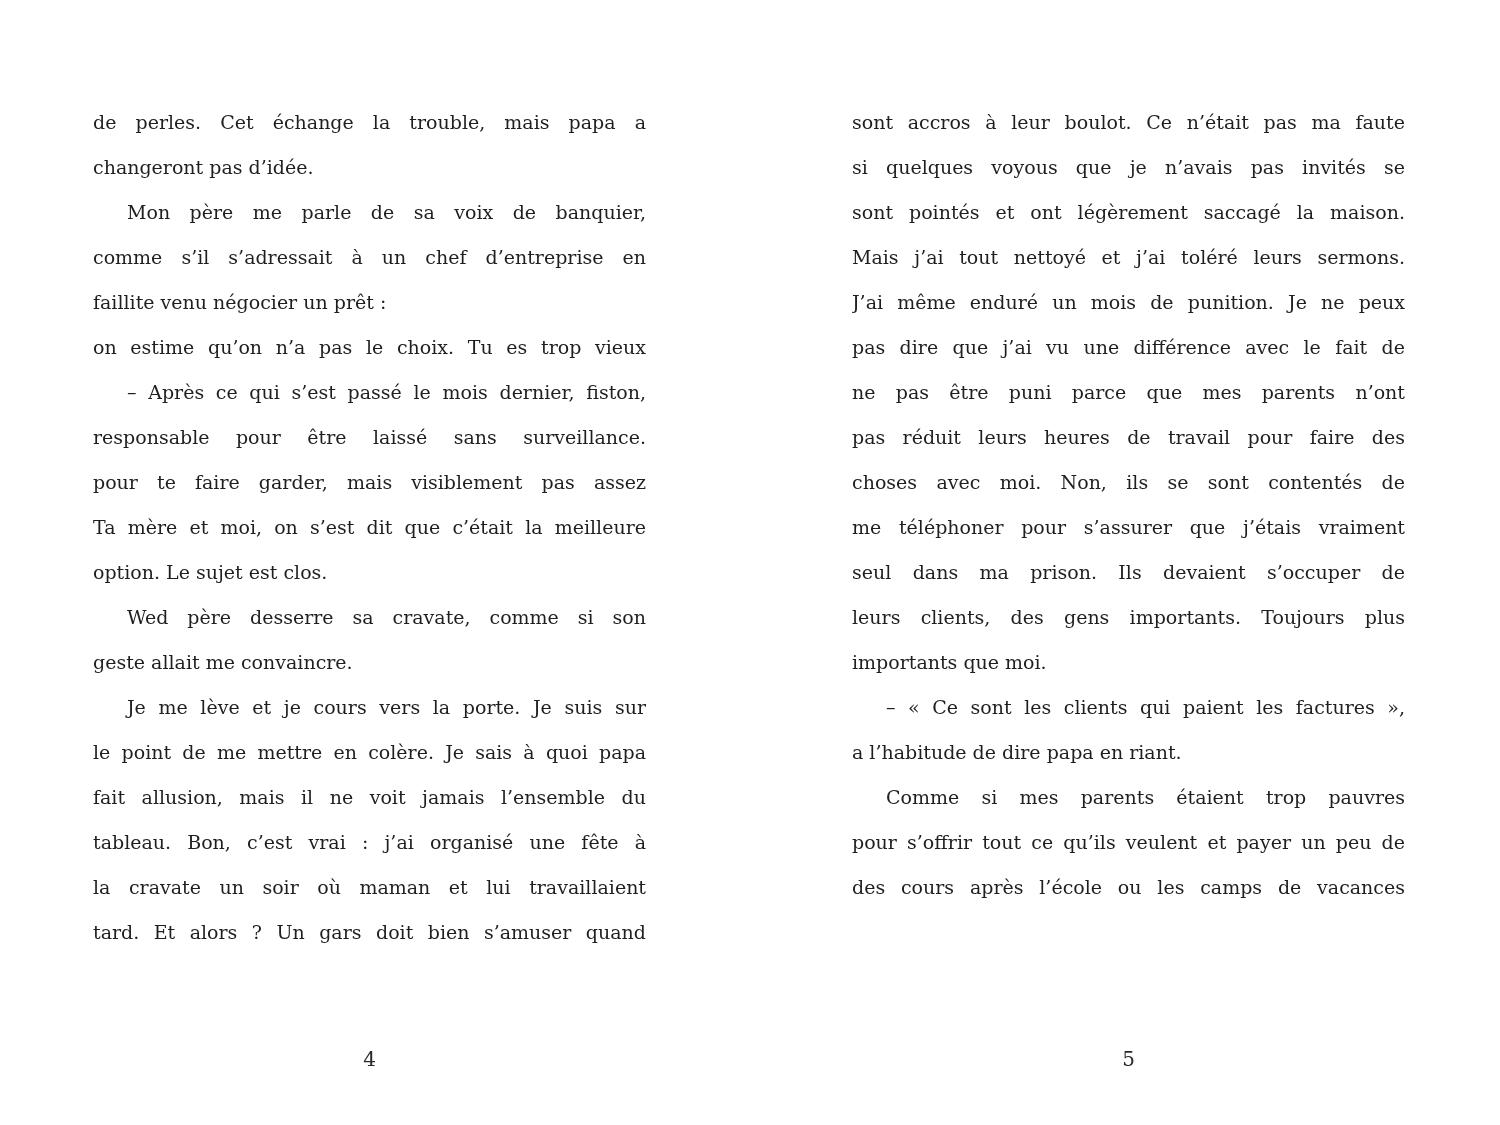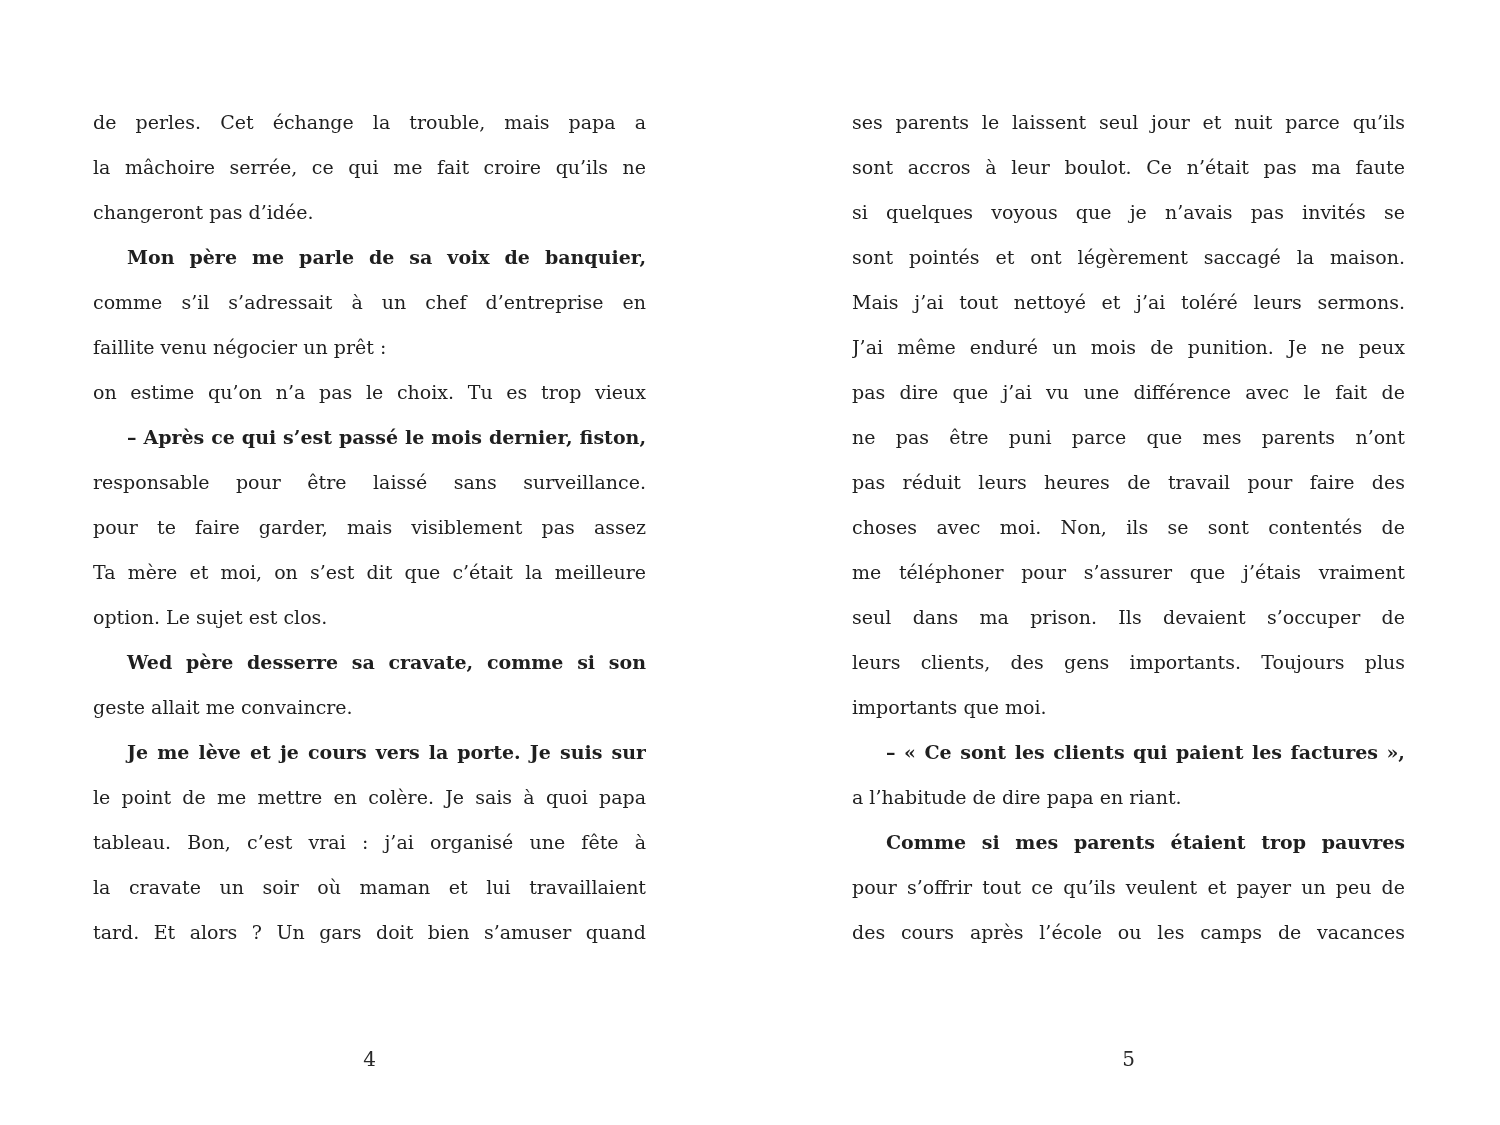--- a/index.html
+++ b/index.html
@@ -34,61 +34,59 @@
     text-align: justify;
     text-align-last: justify;
     overflow: hidden;
   }
   .line.para-end {
     text-align: right;
     text-align-last: left;
   }
   .line.indent {
     text-indent: 34px;
-    font-weight: bold;
   }
   .page-number {
     position: absolute;
     top: 1046px;
     width: 553px;
     text-align: center;
     font-size: 20px;
     line-height: 26px;
     color: #2a2a2a;
   }
   .page-number.left  { left: 93px; }
   .page-number.right { left: 852px; }
 </style>
 </head>
 <body style="background: rgb(255, 255, 255);">
 
 <div class="spread" style="color: rgb(31, 31, 31);">
   <div class="text-block left">
       <div class="line">de perles. Cet échange la trouble, mais papa a</div>
-      <div class="line">la mâchoire serrée, ce qui me fait croire qu’ils ne</div>
       <div class="line para-end">changeront pas d’idée.</div>
       <div class="line indent">Mon père me parle de sa voix de banquier,</div>
       <div class="line">comme s’il s’adressait à un chef d’entreprise en</div>
       <div class="line para-end">faillite venu négocier un prêt :</div>
       <div class="line">on estime qu’on n’a pas le choix. Tu es trop vieux</div>
       <div class="line indent">– Après ce qui s’est passé le mois dernier, fiston,</div>
       <div class="line">responsable pour être laissé sans surveillance.</div>
       <div class="line">pour te faire garder, mais visiblement pas assez</div>
       <div class="line">Ta mère et moi, on s’est dit que c’était la meilleure</div>
       <div class="line para-end">option. Le sujet est clos.</div>
       <div class="line indent">Wed père desserre sa cravate, comme si son</div>
       <div class="line para-end">geste allait me convaincre.</div>
       <div class="line indent">Je me lève et je cours vers la porte. Je suis sur</div>
       <div class="line">le point de me mettre en colère. Je sais à quoi papa</div>
+      <div class="line">fait allusion, mais il ne voit jamais l’ensemble du</div>
       <div class="line">tableau. Bon, c’est vrai : j’ai organisé une fête à</div>
       <div class="line">la cravate un soir où maman et lui travaillaient</div>
       <div class="line">tard. Et alors ? Un gars doit bien s’amuser quand</div>
     </div>
   <div class="text-block right">
-      <div class="line">ses parents le laissent seul jour et nuit parce qu’ils</div>
       <div class="line">sont accros à leur boulot. Ce n’était pas ma faute</div>
       <div class="line">si quelques voyous que je n’avais pas invités se</div>
       <div class="line">sont pointés et ont légèrement saccagé la maison.</div>
       <div class="line">Mais j’ai tout nettoyé et j’ai toléré leurs sermons.</div>
       <div class="line">J’ai même enduré un mois de punition. Je ne peux</div>
       <div class="line">pas dire que j’ai vu une différence avec le fait de</div>
       <div class="line">ne pas être puni parce que mes parents n’ont</div>
       <div class="line">pas réduit leurs heures de travail pour faire des</div>
       <div class="line">choses avec moi. Non, ils se sont contentés de</div>
       <div class="line">me téléphoner pour s’assurer que j’étais vraiment</div>

